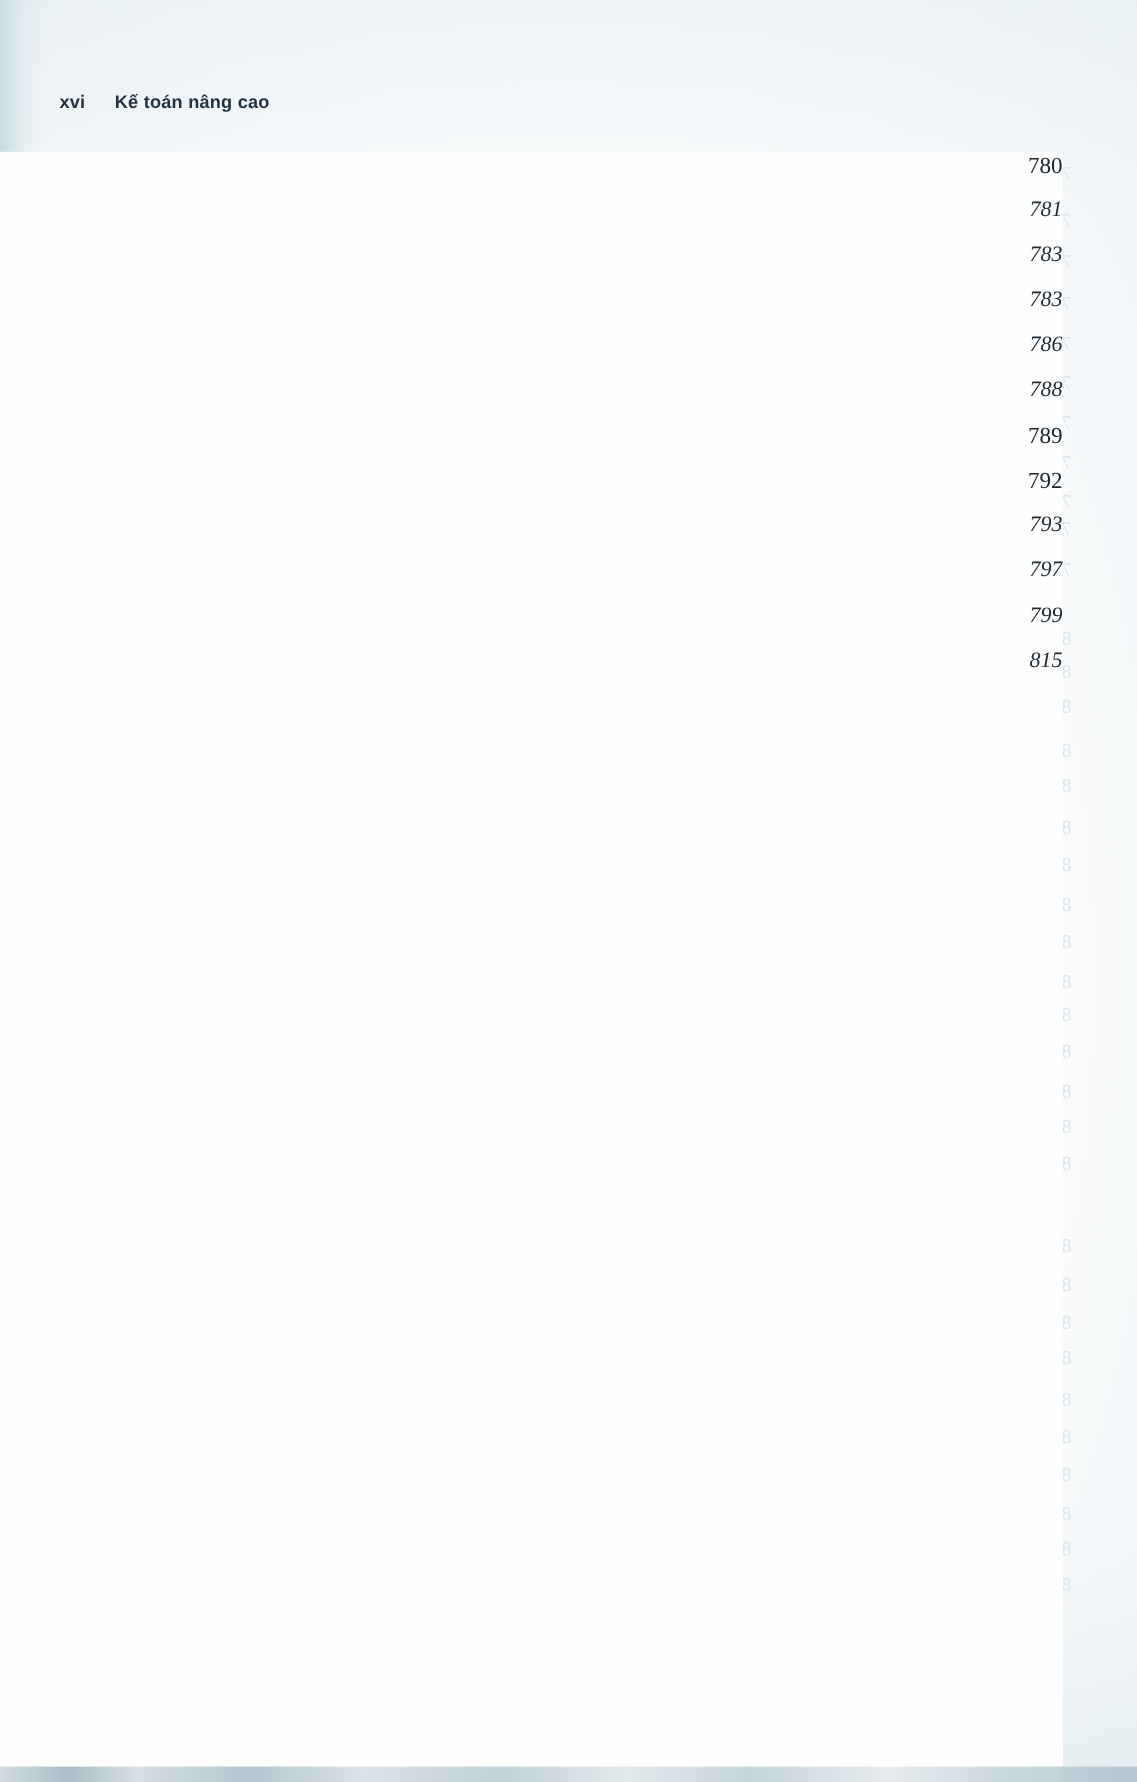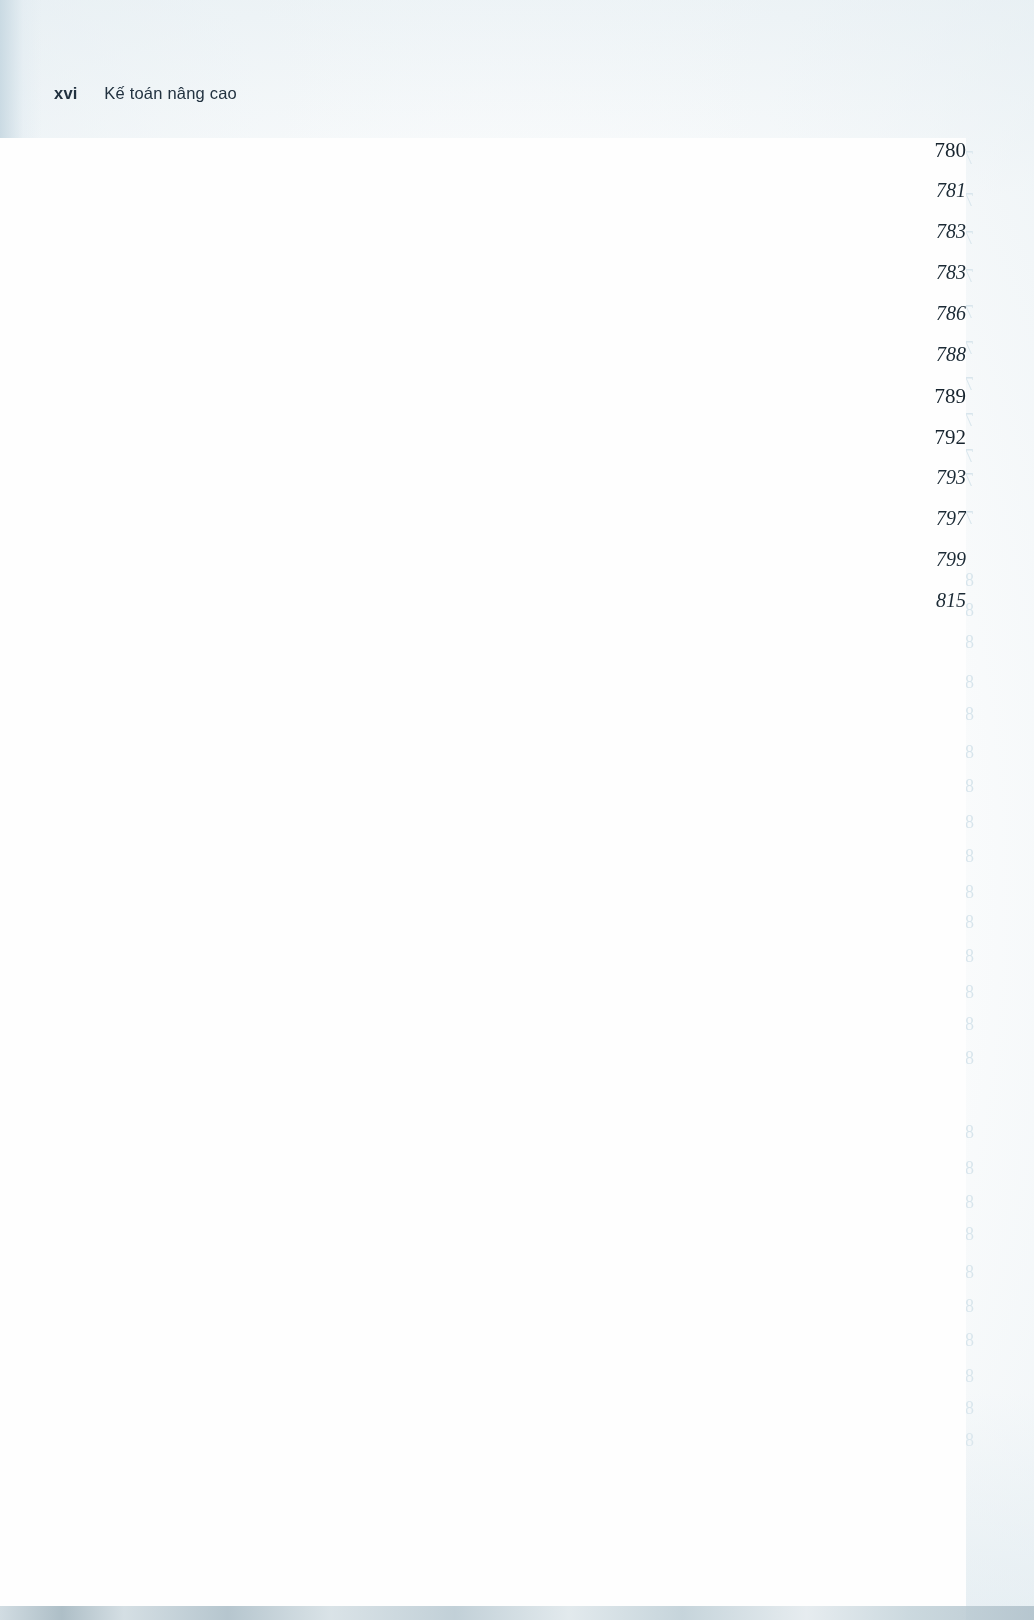--- a/index.html
+++ b/index.html
@@ -77,21 +77,21 @@
     font-family: "Liberation Sans", sans-serif;
     font-size: 16.5px;
     color: #223240;
     letter-spacing: .2px;
   }
   .runhead .folio {
     font-weight: 700;
     margin-right: 22px;
   }
   .runhead .title {
-    font-weight: 400;
+    font-weight: 700;
   }
 
   .toc {
     position: absolute;
     left: 54px;
     top: 138px;
     width: 912px;
   }
   .row {
     position: relative;

